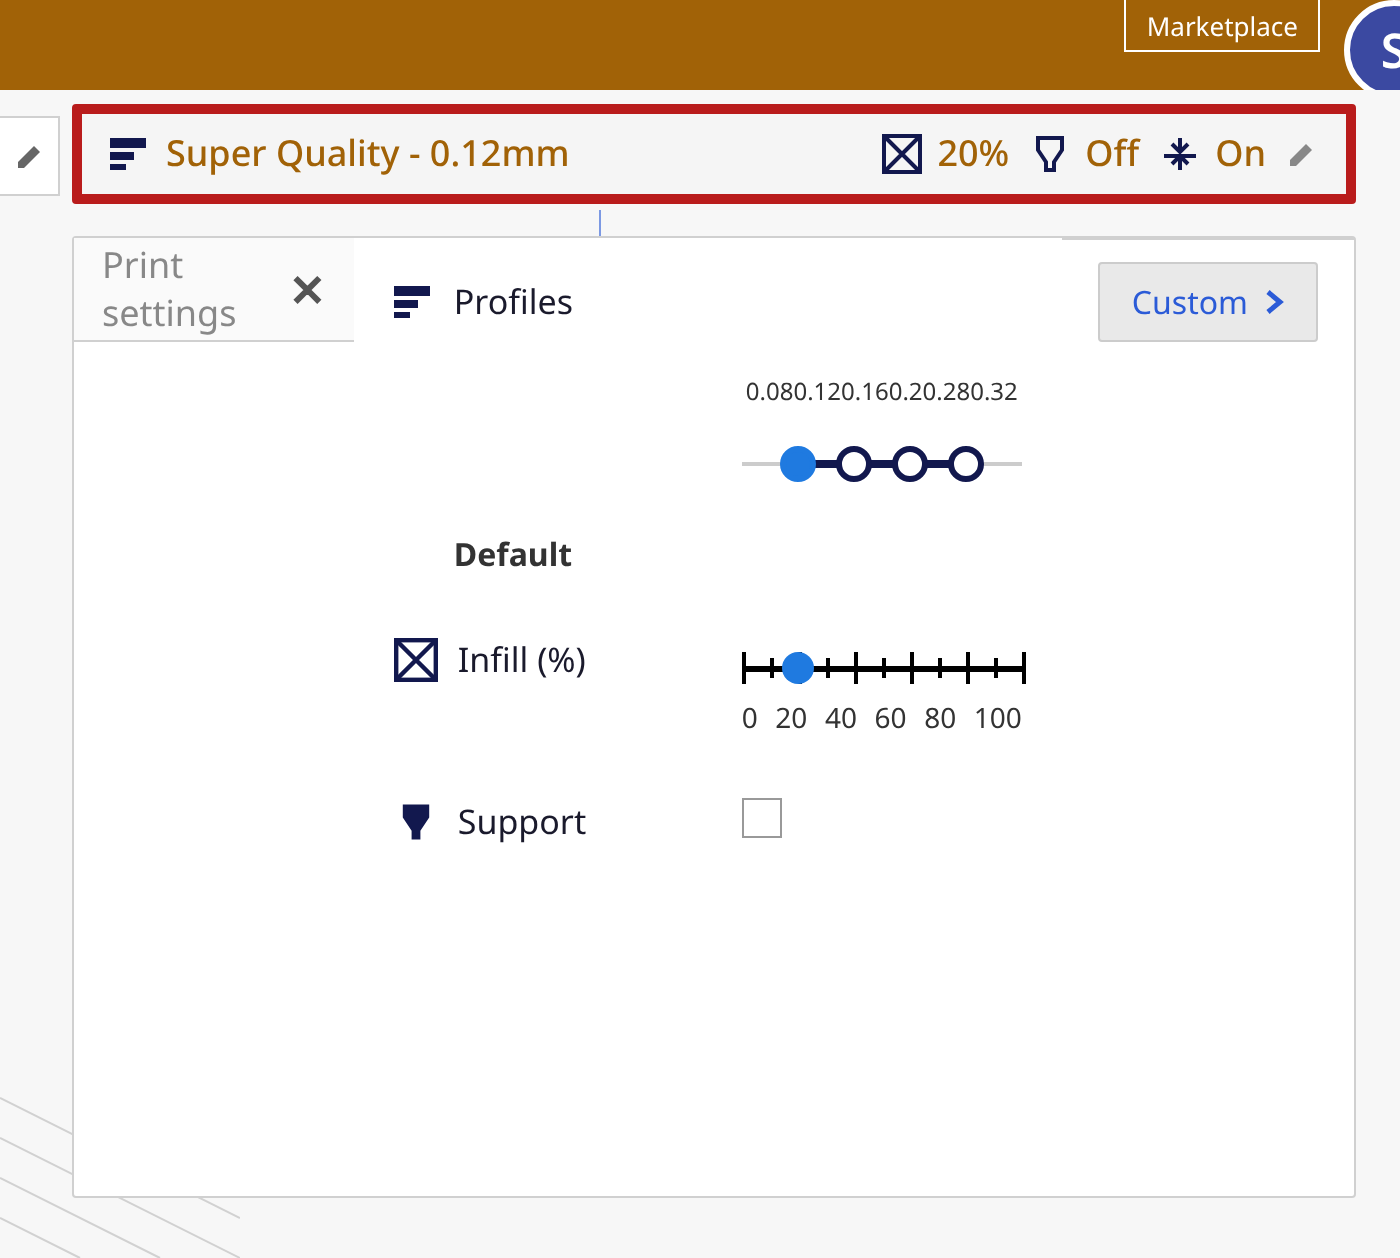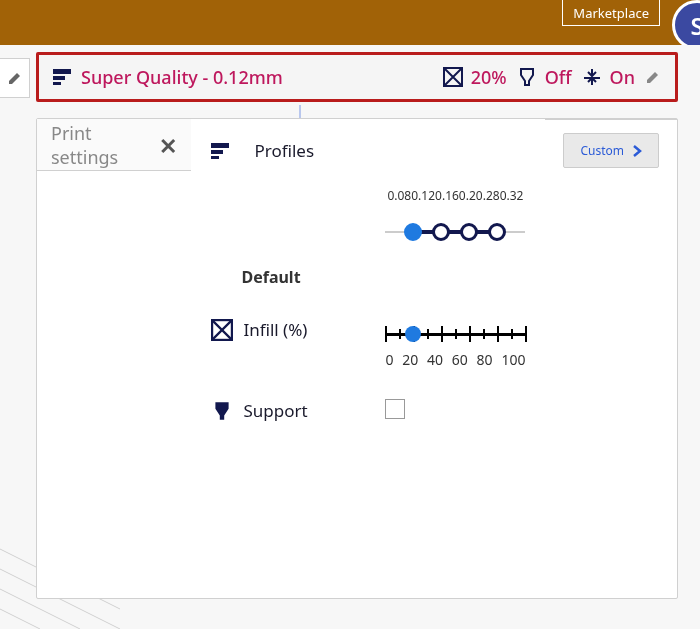--- a/index.html
+++ b/index.html
@@ -36,23 +36,23 @@
   .sidepencil {
     position:absolute; left:0; top:58px; width:30px; height:40px;
     background:#fff; border:1px solid #d0d0d0; border-left:none;
     display:flex; align-items:center; justify-content:center;
     color:#555;
   }
 
   
   .summary {
     position:absolute; left:36px; right:22px; top:52px; height:50px;
-    background:#f5f5f5; border:3px solid #b91c1c; border-radius:2px;
+    background:#f5f5f5; border:5px solid #b91c1c; border-radius:2px;
     display:flex; align-items:center; padding:0 14px; gap:10px;
-    color:#be185d; font-size:18px;justify-content:space-between;
+    color:#a16207; font-size:18px;justify-content:space-between;
   }
   .summary .iconcell { display:flex; align-items:center; gap:8px; }
   .summary .spacer { flex:1; }
   .summary .val { font-weight:500; }
   .pencil2 { color:#888; }
 
   
   .panel {
     position:absolute; left:36px; right:22px; top:118px; bottom:30px;
     background:#fff; border:1px solid #d0d0d0; border-radius:2px;
@@ -89,21 +89,21 @@
   .chk { width:20px; height:20px; border:1px solid #999; background:#fff; display:inline-flex; align-items:center; justify-content:center; font-size:14px; color:#1f7ae0;}
 
   
   .panel-foot {
     height:62px; border-top:1px solid #d0d0d0;
     display:flex; align-items:center; justify-content:flex-end;
     padding:0 18px;
   }
   .custom-btn {
     background:#e9e9e9; border:1px solid #ccc; border-radius:2px;
-    padding:8px 16px; font-size:12px; color:#2b5bd7;
+    padding:8px 16px; font-size:16px; color:#2b5bd7;
     display:flex; align-items:center; gap:8px; cursor:pointer;
   }
 
   
   svg { display:block; }
 </style>
 </head>
 <body>
 
 <div class="topbar">
@@ -167,21 +167,21 @@
 <div class="panel">
   <div class="panel-head">
     <span>Print settings</span>
     <span class="x">✕</span>
   </div>
 
   <div class="panel-body">
 
     <div class="row">
       <div class="labelcol">
-        <div style="display:flex;align-items:center;gap:23px;">
+        <div style="display:flex;align-items:center;gap:10px;">
           <svg width="20" height="16" viewBox="0 0 20 16">
             <rect x="0" y="0" width="18" height="5" fill="#12184e"></rect>
             <rect x="0" y="7" width="12" height="4" fill="#12184e"></rect>
             <rect x="0" y="13" width="8" height="3" fill="#12184e"></rect>
           </svg>
           <span>Profiles</span>
         </div>
       </div>
       <div class="ctrl">
         <div class="profile-ticks" id="profile-ticks">

